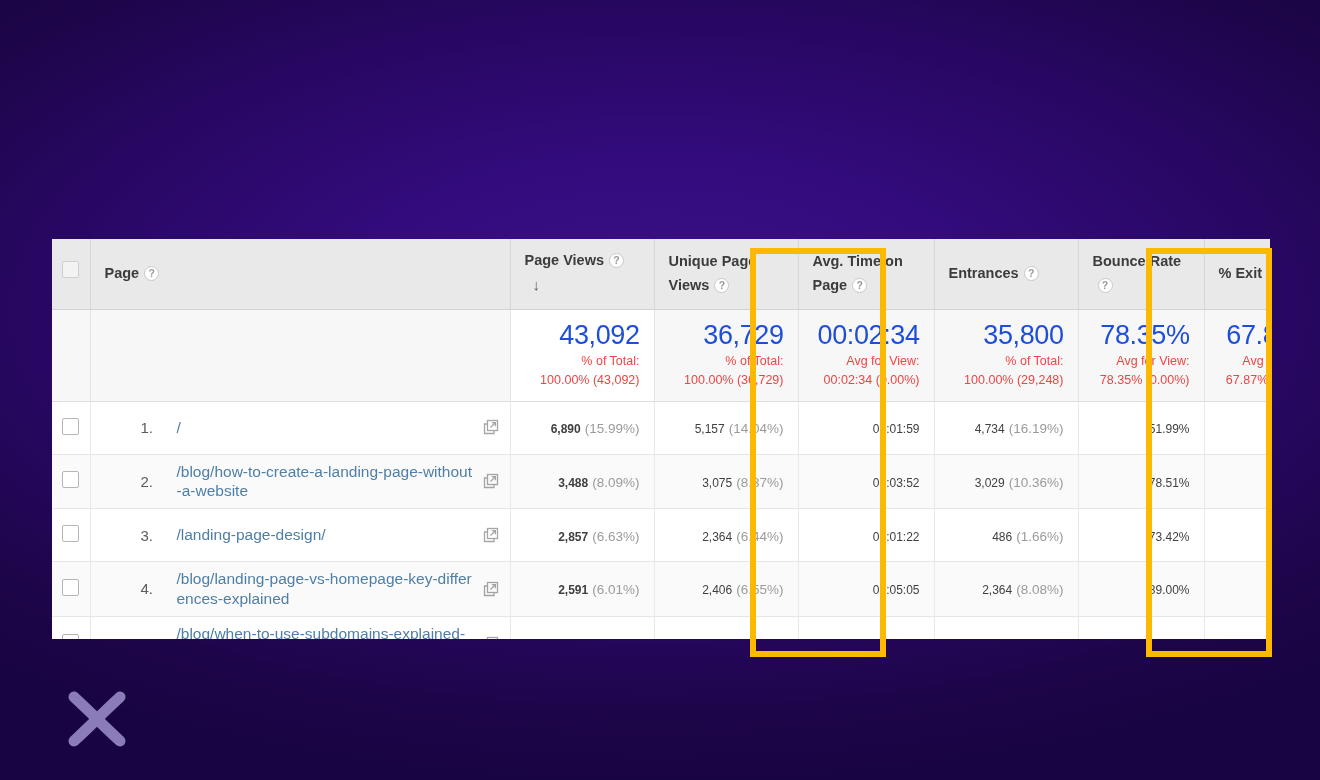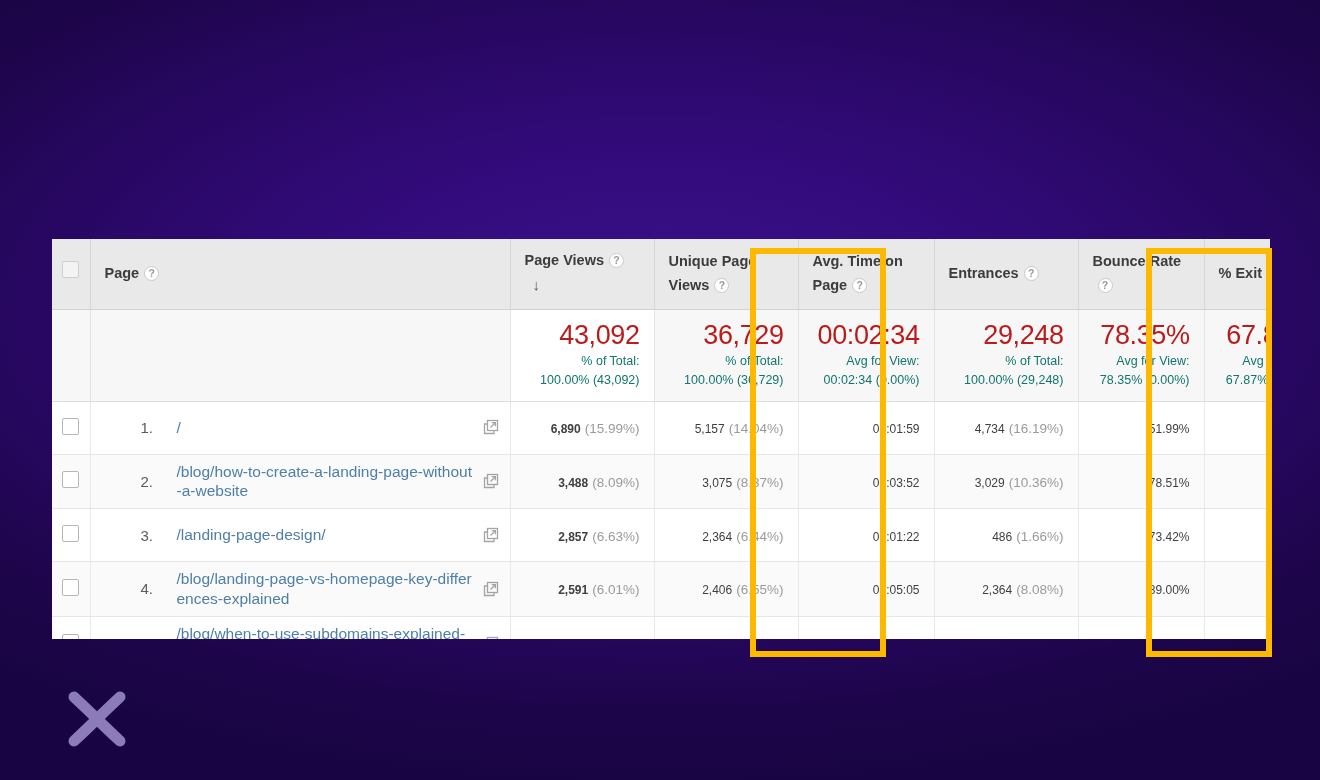--- a/index.html
+++ b/index.html
@@ -94,28 +94,28 @@
     border-right: 1px solid #E4E4E4;
     height: 92px;
     vertical-align: middle;
     padding: 6px 14px;
     text-align: right;
   }
   tr.summary td.blank { background: #F7F7F7; }
   tr.summary td.first { background: #FFFFFF; }
   .big {
     font-size: 27px;
-    color: #b91c1c;
+    color: #1d4ed8;
     font-weight: 400;
     line-height: 1.05;
     letter-spacing: -0.4px;
   }
   .sub {
     font-size: 12.5px;
-    color: #0f766e;
+    color: #ef4444;
     line-height: 1.32;
     margin-top: 3px;
   }
 
   
   tbody tr.data td {
     border-bottom: 1px solid #E6E6E6;
     border-right: 1px solid #E9E9E9;
     height: 53px;
     vertical-align: middle;
@@ -246,21 +246,21 @@
           <div class="big">36,729</div>
           <div class="sub">% of Total:</div>
           <div class="sub">100.00% (36,729)</div>
         </td>
         <td>
           <div class="big">00:02:34</div>
           <div class="sub">Avg for View:</div>
           <div class="sub">00:02:34 (0.00%)</div>
         </td>
         <td>
-          <div class="big">29,248</div>
+          <div class="big">35,800</div>
           <div class="sub">% of Total:</div>
           <div class="sub">100.00% (29,248)</div>
         </td>
         <td>
           <div class="big">78.35%</div>
           <div class="sub">Avg for View:</div>
           <div class="sub">78.35% (0.00%)</div>
         </td>
         <td>
           <div class="big">67.87%</div>

